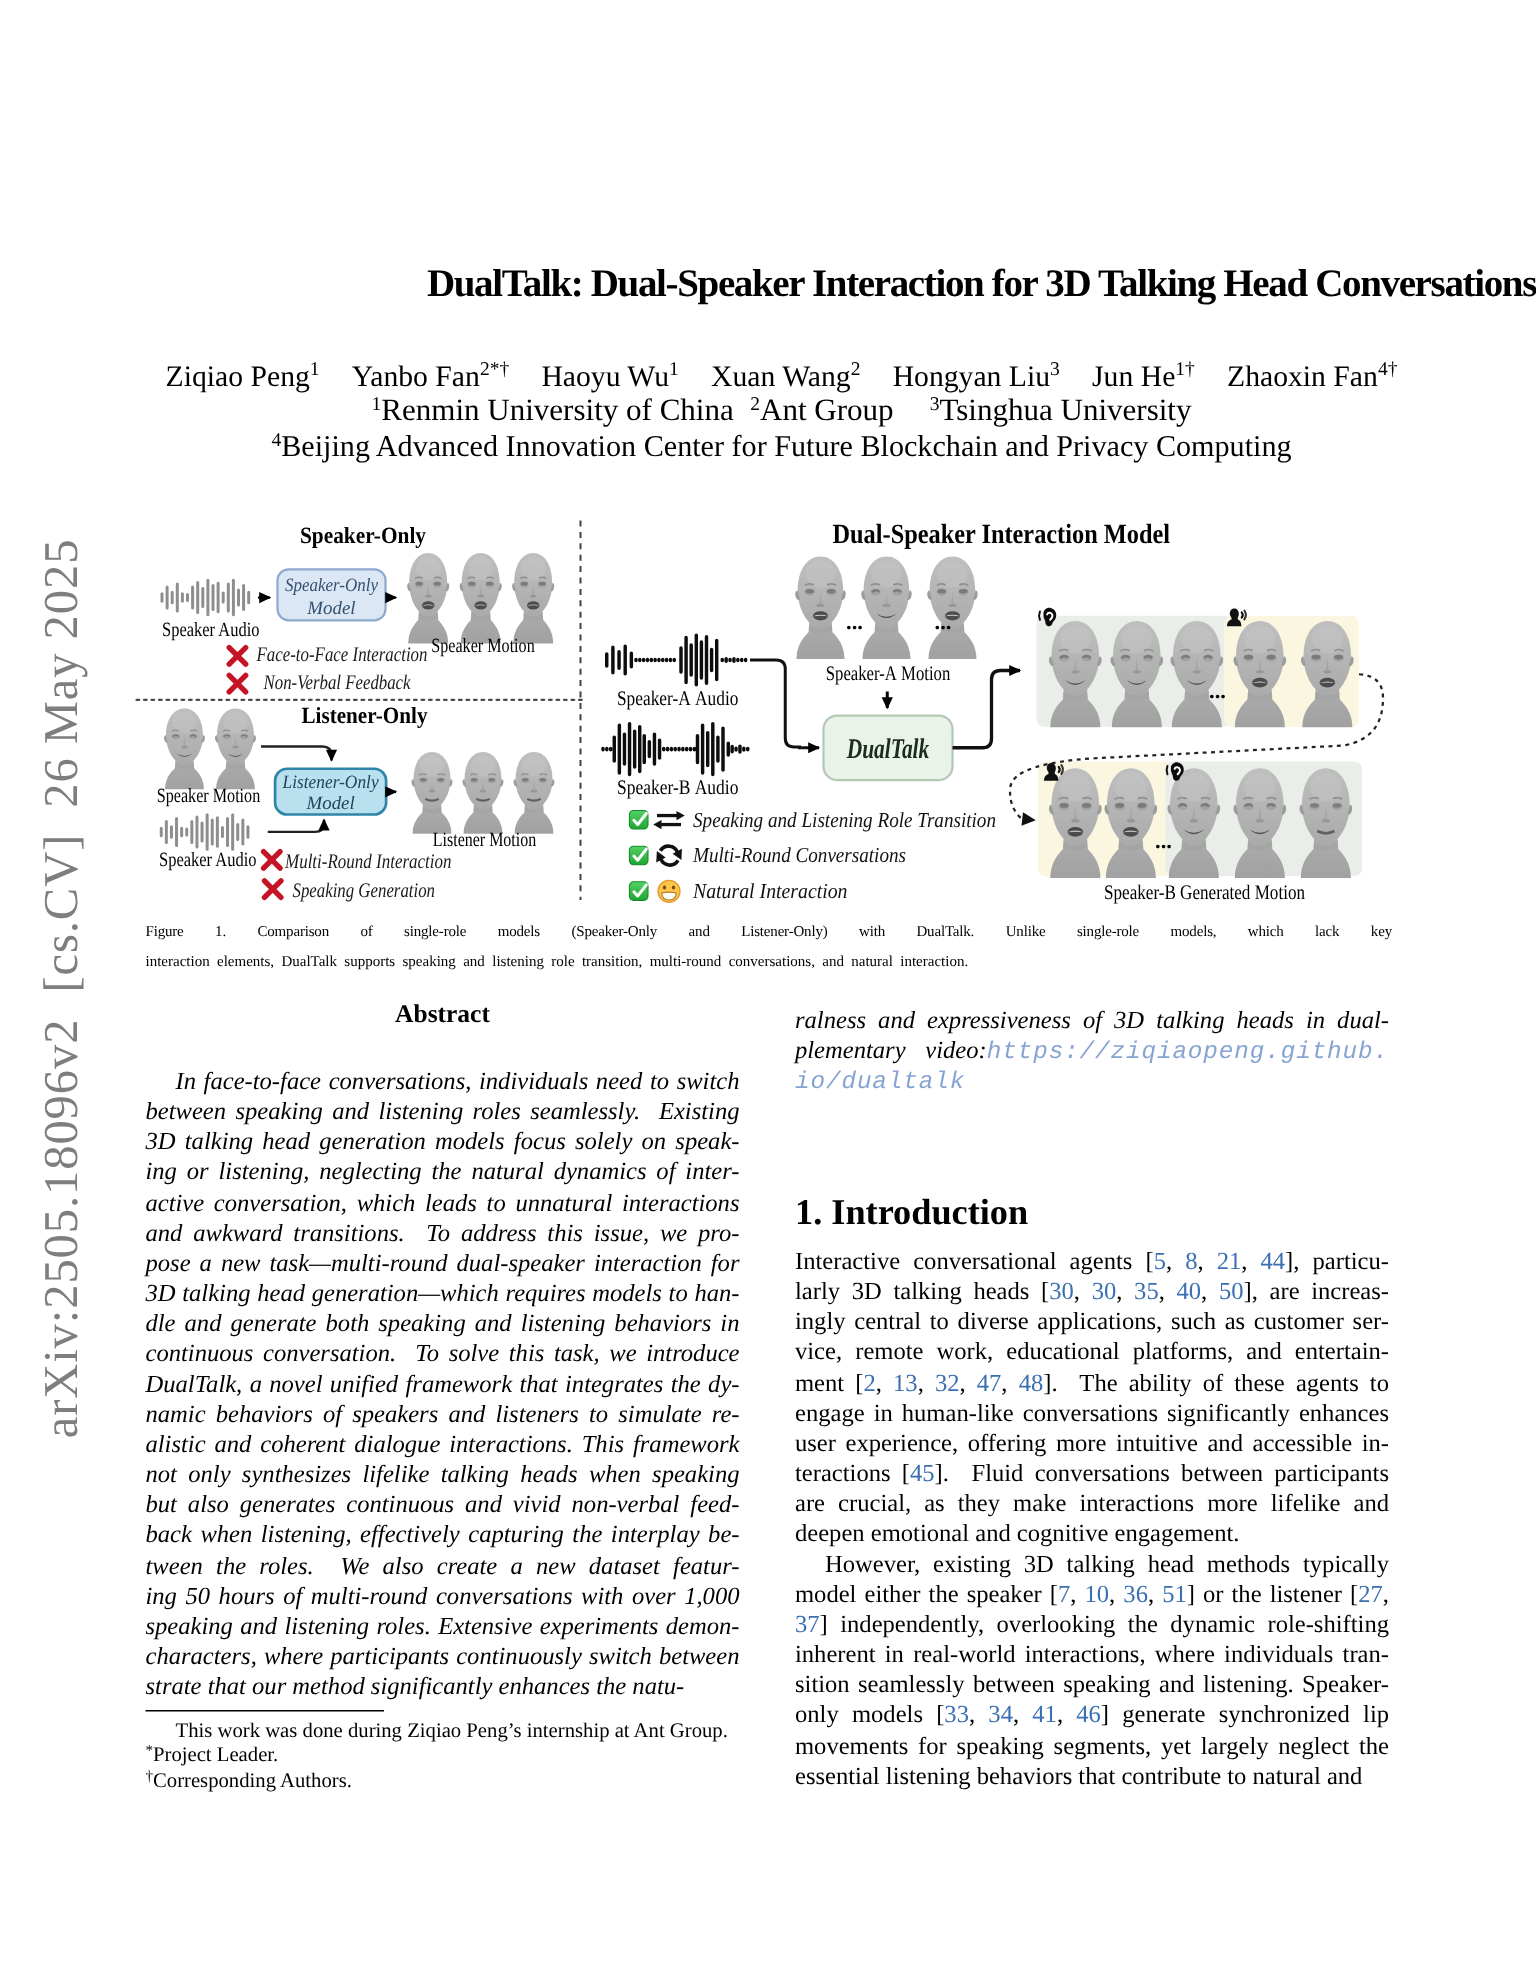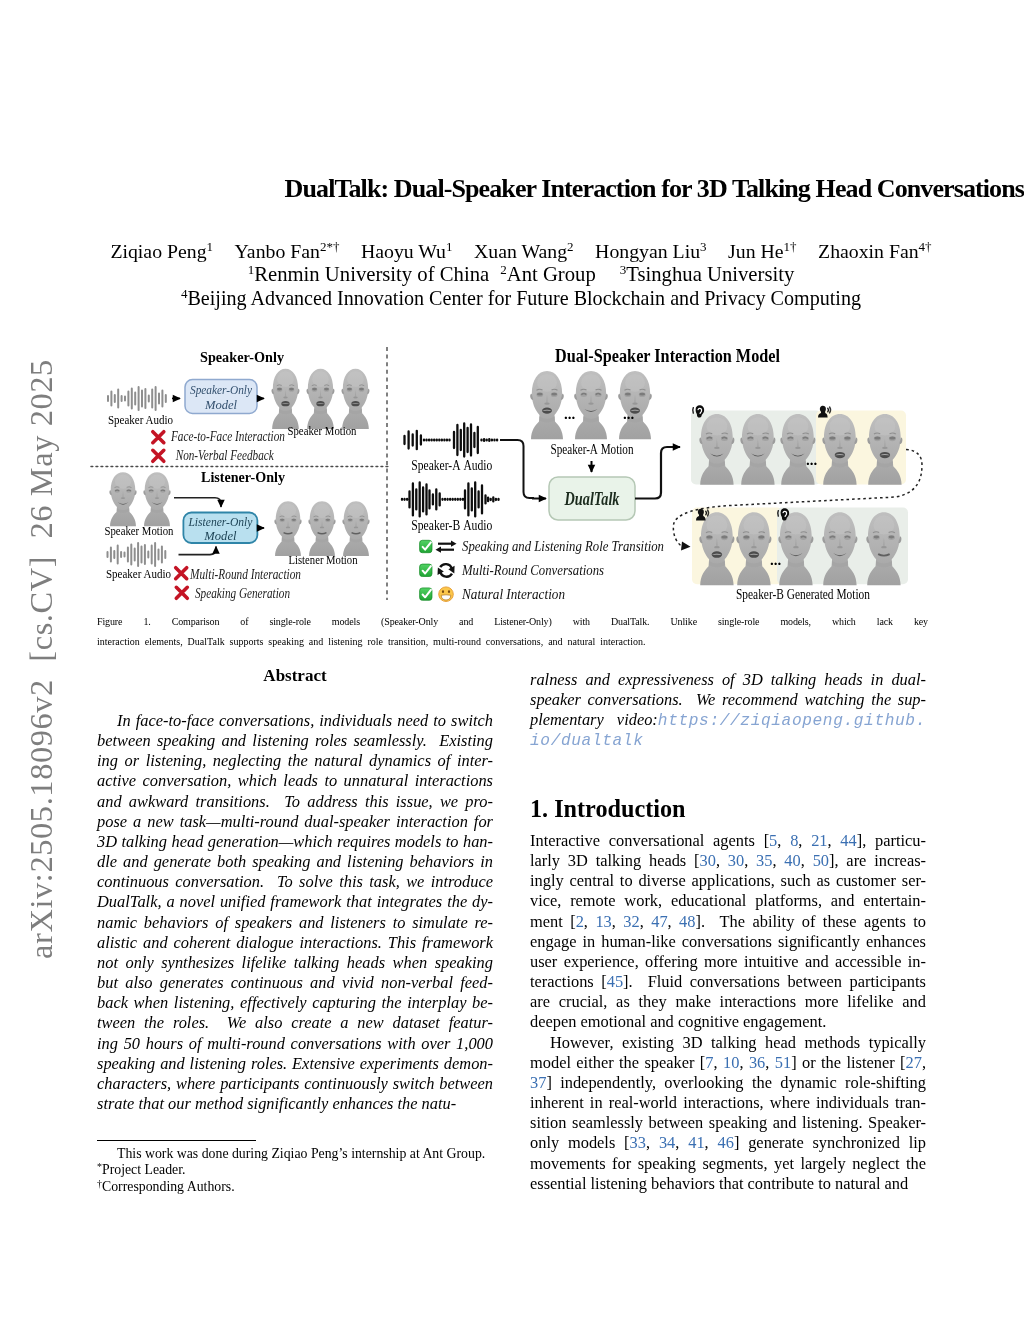--- a/index.html
+++ b/index.html
@@ -228,20 +228,21 @@
 <div class="caption">
     <div class="capline" style="letter-spacing:-0.12px;">Figure 1. Comparison of single-role models (Speaker-Only and Listener-Only) with DualTalk. Unlike single-role models, which lack key</div>
 <div style="word-spacing:2.4px;">interaction elements, DualTalk supports speaking and listening role transition, multi-round conversations, and natural interaction.</div>
   </div>
 
 <div class="abshead">Abstract</div>
 
 <div class="col it" id="abstxt" style="left:97px;top:711px;">
 <div class="line"><span style="display:inline-block;width:20px;"></span>In face-to-face conversations, individuals need to switch</div>
 <div class="line">between speaking and listening roles seamlessly.&nbsp; Existing</div>
+<div class="line">3D talking head generation models focus solely on speak-</div>
 <div class="line">ing or listening, neglecting the natural dynamics of inter-</div>
 <div class="line">active conversation, which leads to unnatural interactions</div>
 <div class="line">and awkward transitions.&nbsp; To address this issue, we pro-</div>
 <div class="line">pose a new task—multi-round dual-speaker interaction for</div>
 <div class="line">3D talking head generation—which requires models to han-</div>
 <div class="line">dle and generate both speaking and listening behaviors in</div>
 <div class="line">continuous conversation.&nbsp; To solve this task, we introduce</div>
 <div class="line">DualTalk, a novel unified framework that integrates the dy-</div>
 <div class="line">namic behaviors of speakers and listeners to simulate re-</div>
 <div class="line">alistic and coherent dialogue interactions. This framework</div>
@@ -257,21 +258,20 @@
 
 <div class="fnrule"></div>
 <div class="fn">
 <div><span style="display:inline-block;width:20px;"></span>This work was done during Ziqiao Peng’s internship at Ant Group.</div>
 <div><sup>*</sup>Project Leader.</div>
 <div><sup>†</sup>Corresponding Authors.</div>
 </div>
 
 <div class="col it" style="left:530px;top:670px;">
 <div class="line">ralness and expressiveness of 3D talking heads in dual-</div>
-<div class="line">speaker conversations.&nbsp; We recommend watching the sup-</div>
 <div class="line">plementary video:<span class="link">https://ziqiaopeng.github.</span></div>
 <div class="line lastline"><span class="link">io/dualtalk</span></div>
 </div>
 
 <div class="sechead">1. Introduction</div>
 
 <div class="col" style="left:530px;top:831px;">
 <div class="line">Interactive conversational agents [<span class="cite">5</span>, <span class="cite">8</span>, <span class="cite">21</span>, <span class="cite">44</span>], particu-</div>
 <div class="line">larly 3D talking heads [<span class="cite">30</span>, <span class="cite">30</span>, <span class="cite">35</span>, <span class="cite">40</span>, <span class="cite">50</span>], are increas-</div>
 <div class="line">ingly central to diverse applications, such as customer ser-</div>

